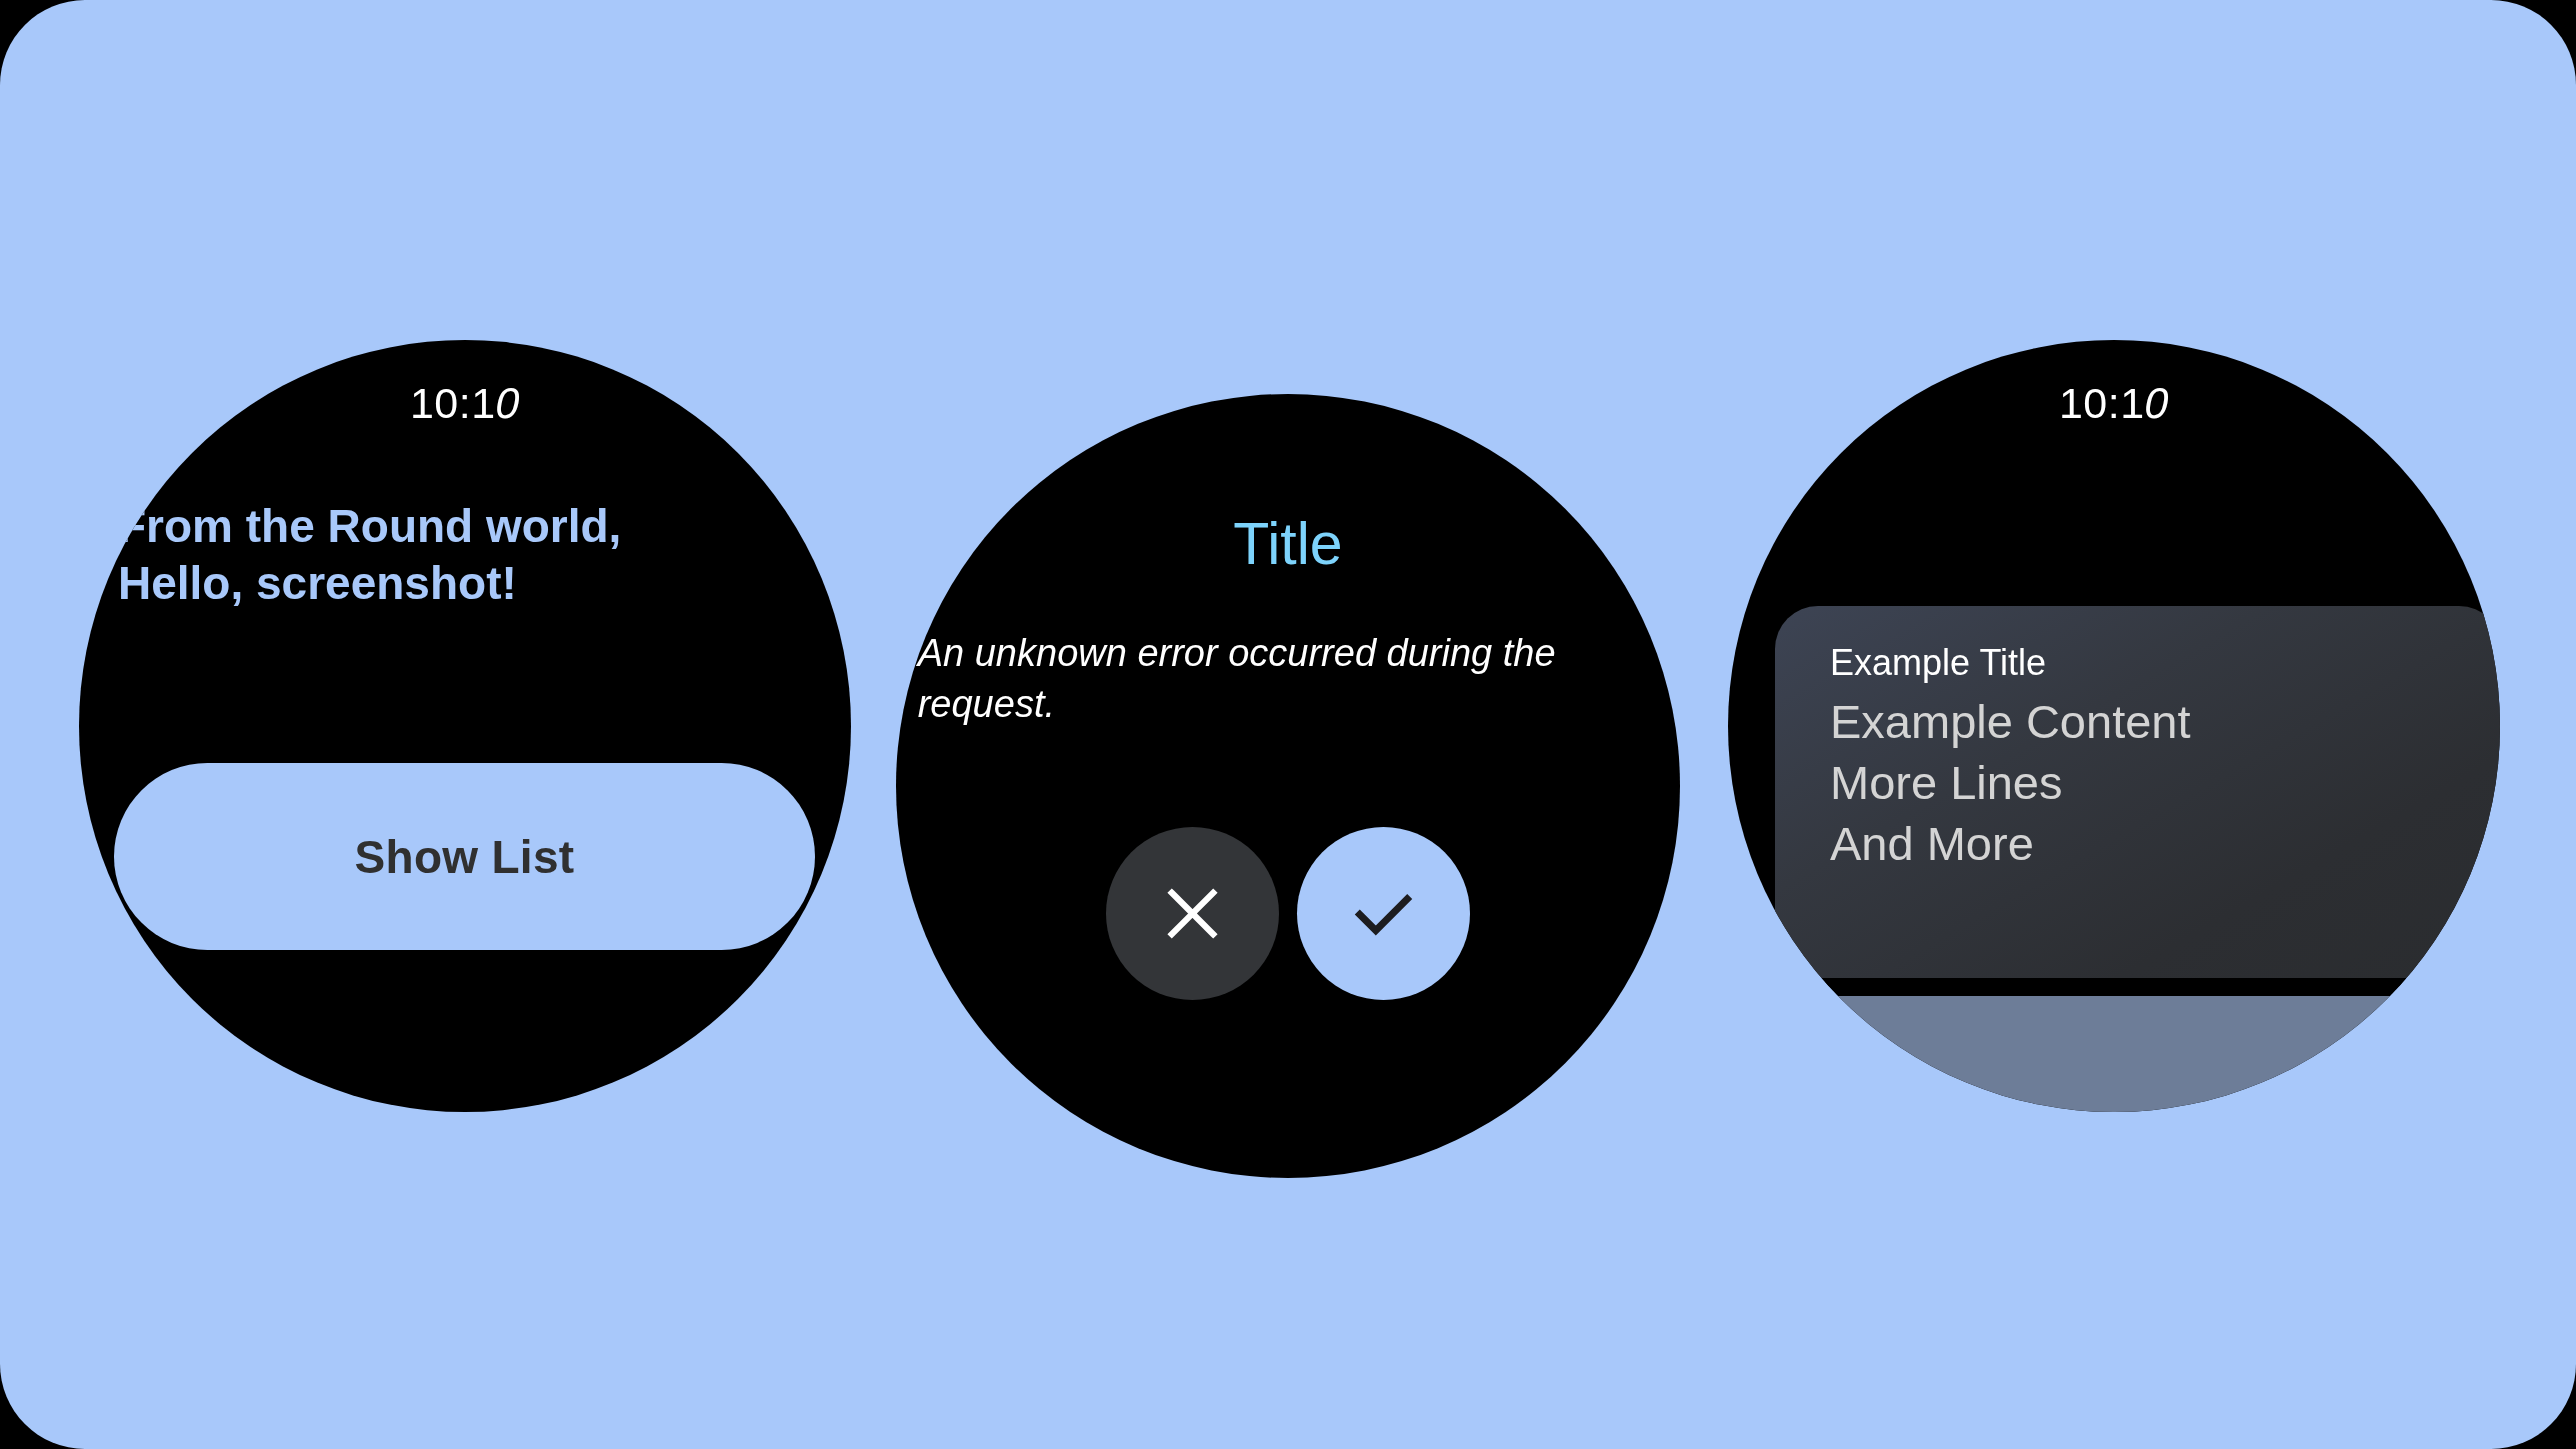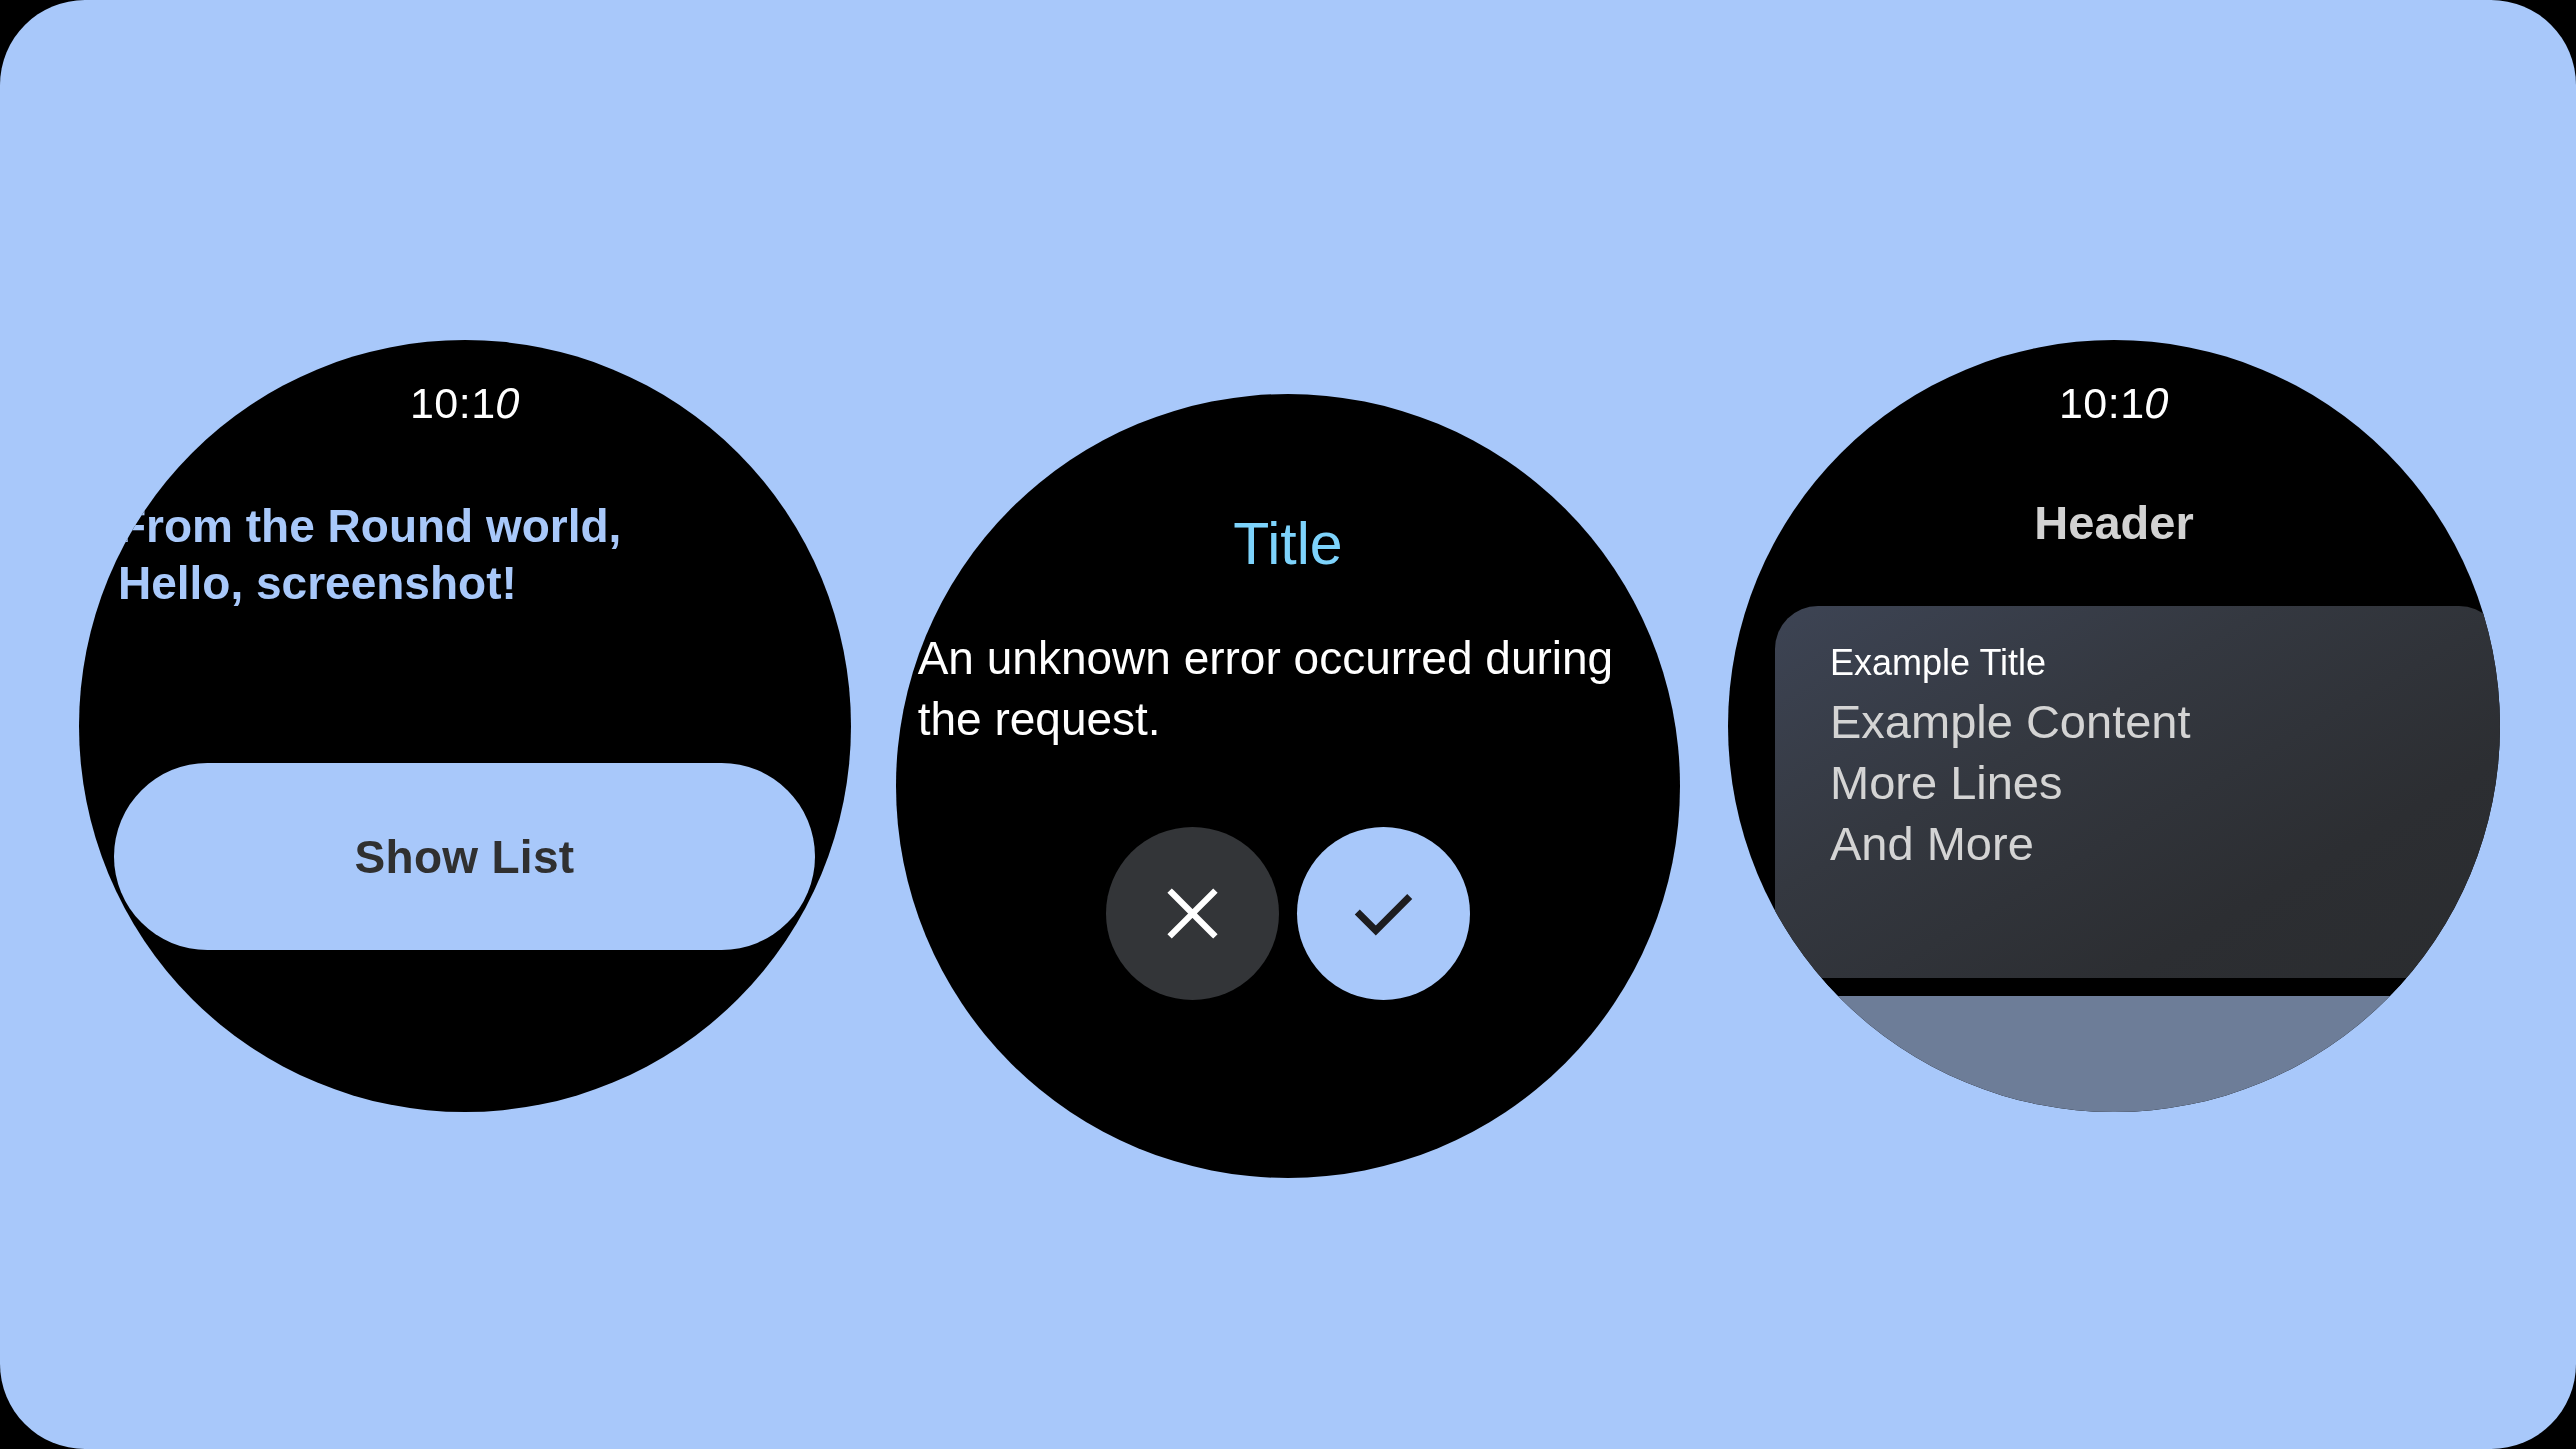--- a/index.html
+++ b/index.html
@@ -111,23 +111,24 @@
     font-size: 59px;
     font-weight: normal;
   }
   .alert-message {
     position: absolute;
     left: 21.7px;
     right: 21.7px;
     top: 234px;
     text-align: left;
     color: #ffffff;
-    font-size: 46px;
+    font-size: 38px;
     font-weight: 400;
     line-height: 1.33;
+    font-style: italic;
   }
 
   .alert-actions {
     position: absolute;
     left: 0;
     right: 0;
     top: 433px;
     display: flex;
     justify-content: center;
     gap: 17.7px;
@@ -249,21 +250,20 @@
           <path d="M4.6 12.3 L9.6 17.3 L19.4 7.5" stroke="#1d1d1f" stroke-width="2.2" stroke-linecap="square" stroke-linejoin="miter" fill="none"></path>
         </svg>
       </button>
     </div>
   </div>
 
   <div class="watch" id="watch3">
 
     <div class="watch-time"><span>10:1</span><span class="tilt">0</span></div>
 
-    <div class="header-label">Header</div>
 
     <div class="list-card">
       <div class="list-card-inner">
         <div class="list-item-title">Example Title</div>
         <div class="list-item-line">Example Content</div>
         <div class="list-item-line">More Lines</div>
         <div class="list-item-line">And More</div>
       </div>
     </div>
 

